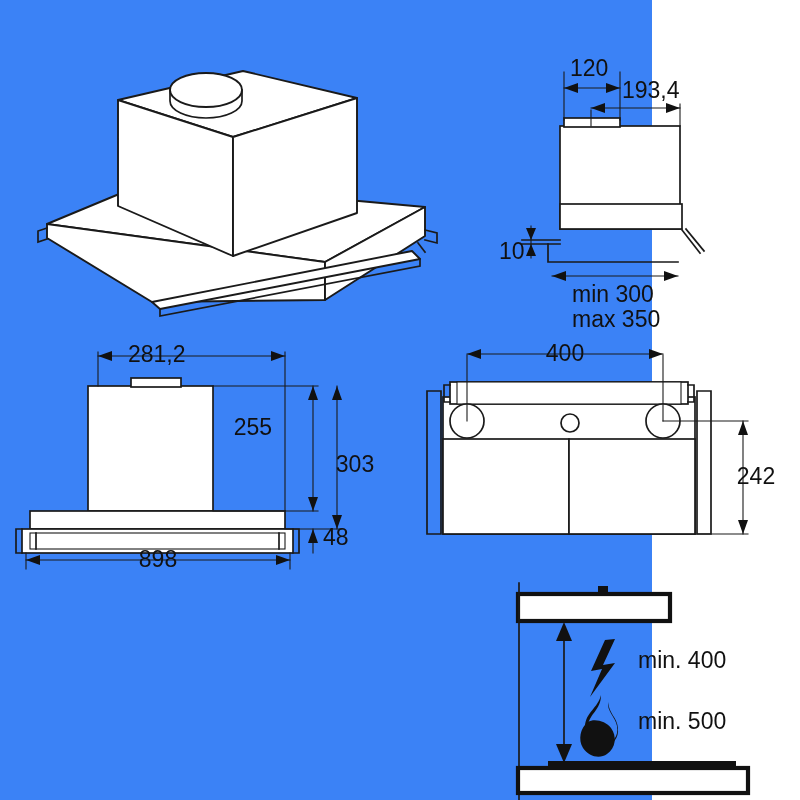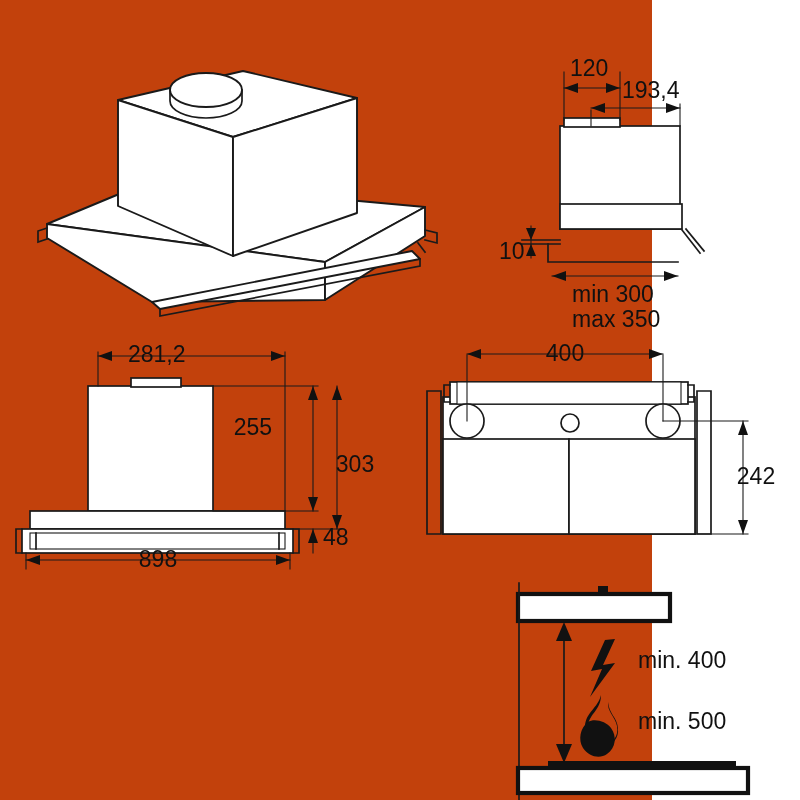--- a/index.html
+++ b/index.html
@@ -10,21 +10,21 @@
   body {
     width: 800px;
     height: 800px;
     font-family: "Liberation Sans", sans-serif;
     overflow: hidden;
   }
   #sheet {
     position: relative;
     width: 652px;
     height: 800px;
-    background: #c2410c;
+    background: #3b82f6;
   }
   #sheet svg {
     position: absolute;
     top: 0;
     left: 0;
     width: 800px;
     height: 800px;
   }
   .ln {
     fill: none;

